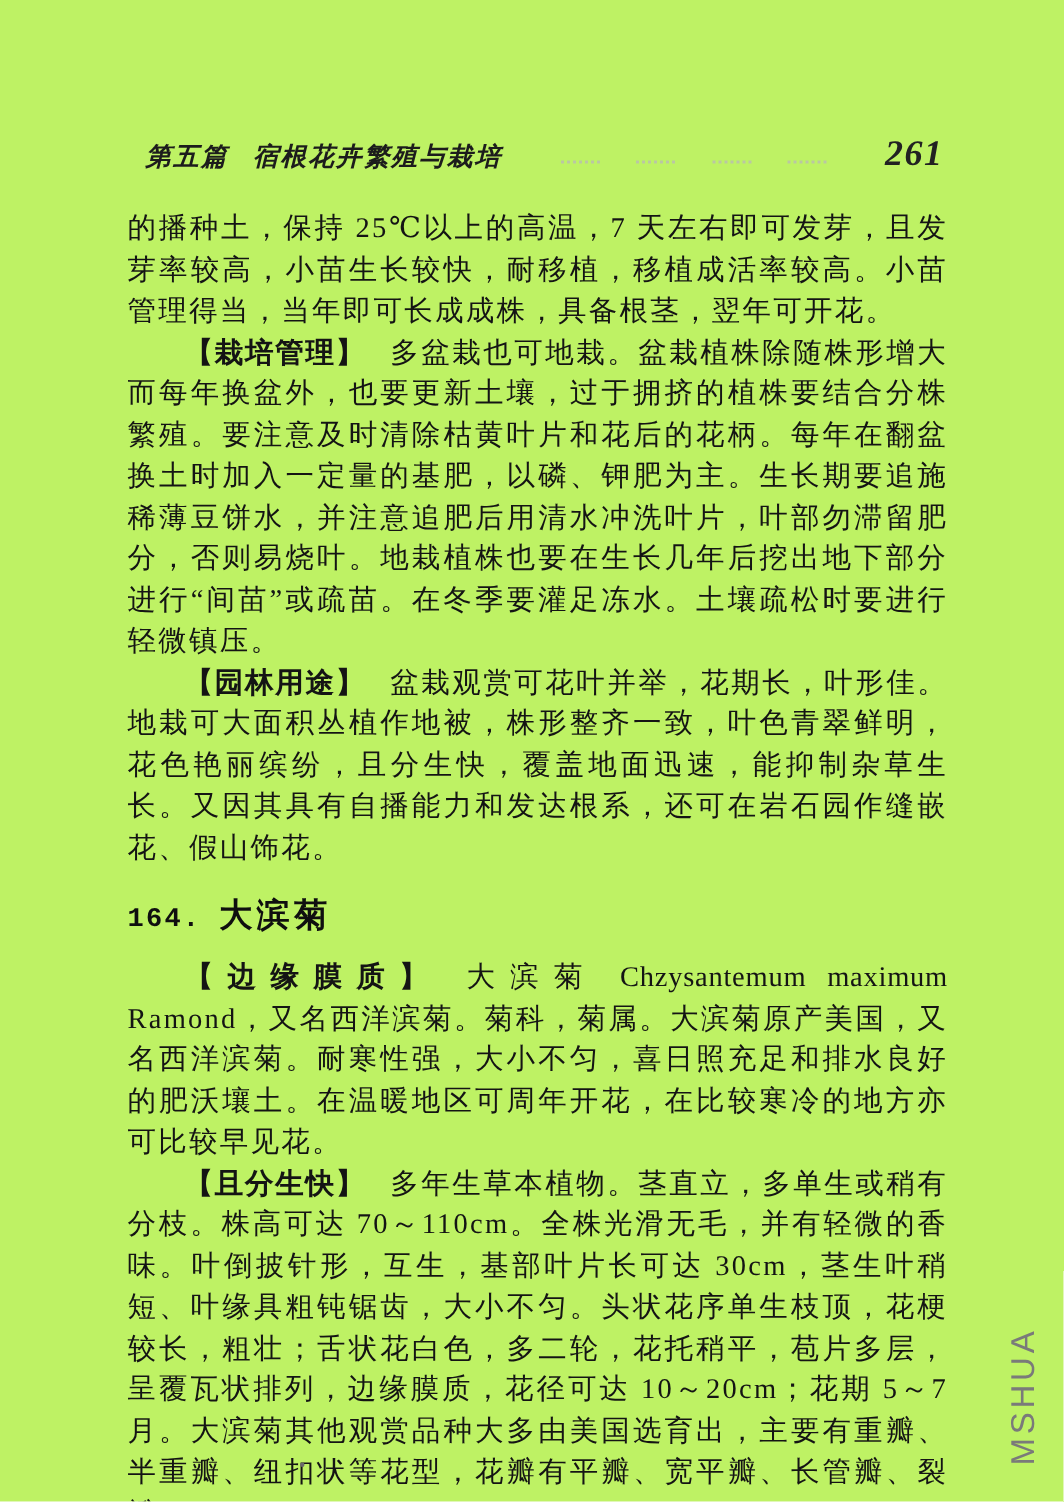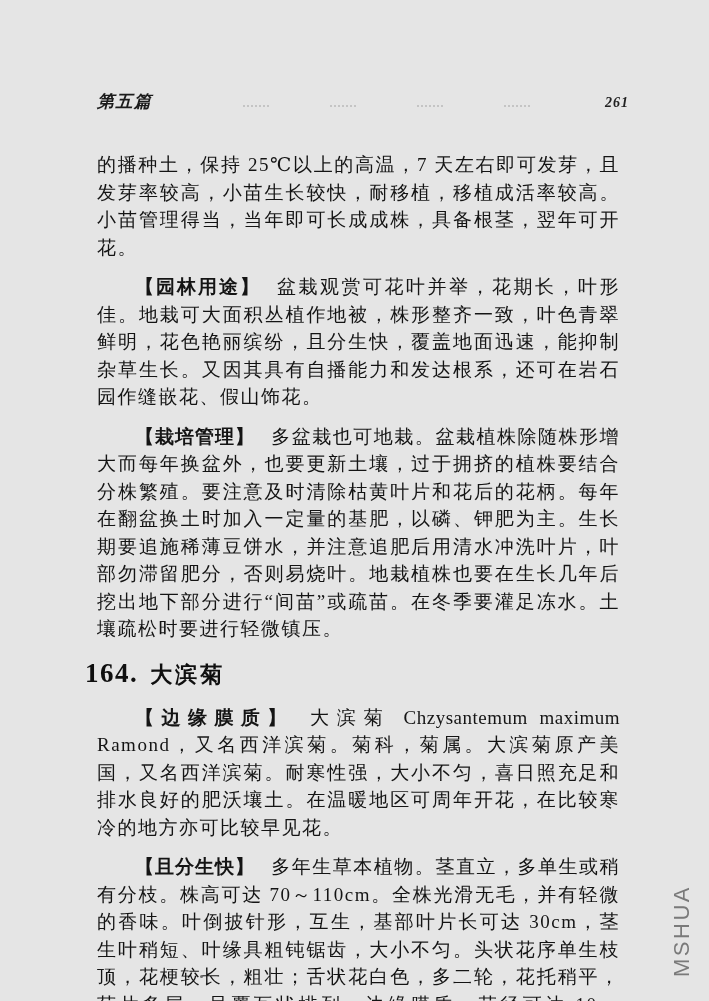--- a/index.html
+++ b/index.html
@@ -4,21 +4,21 @@
 <style>
   html, body {
     margin: 0;
     padding: 0;
     background: #fcfcfc;
   }
   .page {
     position: relative;
     width: 709px;
     height: 1001px;
-    background: #e5e5e5;
+    background: #bef264;
     overflow: hidden;
     color: #161616;
   }
   
   .header {
     position: absolute;
     top: 90px;
     left: 97px;
     width: 532px;
     display: flex;
@@ -42,55 +42,55 @@
     width: 26px;
     height: 3px;
     border-bottom: 2px dotted #b9b9b9;
     opacity: 0.75;
   }
   .hdr-page {
     margin-left: auto;
     font-family: "Liberation Serif", serif;
     font-style: italic;
     font-weight: 600;
-    font-size: 14px;
+    font-size: 24px;
     letter-spacing: 1px;
     color: #222;
   }
   
   .bodytext {
     position: absolute;
     top: 139px;
     left: 85px;
     width: 547px;
     font-family: "Liberation Serif", "DejaVu Serif", serif;
     font-size: 19px;
     line-height: 27.5px;
     letter-spacing: 1.5px;
     text-align: justify;
     color: #141414;
   }
-  .para { margin: 12px; text-indent: 2em; }
+  .para { margin: 0; text-indent: 2em; }
   .para.no-indent { text-indent: 0; }
   .tag {
     font-weight: bold;
     font-family: "Liberation Sans", sans-serif;
     letter-spacing: 1px;
     margin-right: 0.85em;
   }
   .latin { letter-spacing: 0.5px; }
   
   .heading {
     margin: 13px 0 8px 0;
     line-height: 34px;
     text-indent: 0;
     font-weight: bold;
     color: #0f0f0f;
   }
-  .heading .num  { font-family: Liberation Serif, serif; font-size: 27px; }
+  .heading .num  { font-family: Liberation Mono, monospace; font-size: 18px; }
   .heading .name {
     font-family: "Liberation Sans", sans-serif;
     font-size: 22px;
     margin-left: 12px;
     letter-spacing: 3px;
   }
   
   .watermark {
     position: absolute;
     left: 631px;
@@ -115,36 +115,37 @@
     background: #6a6a6a;
   }
 </style>
 </head>
 <body>
 
 <div class="page">
 
   <div class="header">
     <span class="hdr-section">第五篇</span>
+    <span class="hdr-title">宿根花卉繁殖与栽培</span>
     <span class="speck-row">
       <span class="speck"></span>
       <span class="speck"></span>
       <span class="speck"></span>
       <span class="speck"></span>
     </span>
     <span class="hdr-page">261</span>
   </div>
 
   <div class="bodytext">
 
     <p class="para no-indent">的播种土，保持 25℃以上的高温，7 天左右即可发芽，且发芽率较高，小苗生长较快，耐移植，移植成活率较高。小苗管理得当，当年即可长成成株，具备根茎，翌年可开花。</p>
 
+    <p class="para"><span class="tag">【栽培管理】</span><span>多盆栽也可地栽。盆栽植株除随株形增大而每年换盆外，也要更新土壤，过于拥挤的植株要结合分株繁殖。要注意及时清除枯黄叶片和花后的花柄。每年在翻盆换土时加入一定量的基肥，以磷、钾肥为主。生长期要追施稀薄豆饼水，并注意追肥后用清水冲洗叶片，叶部勿滞留肥分，否则易烧叶。地栽植株也要在生长几年后挖出地下部分进行“间苗”或疏苗。在冬季要灌足冻水。土壤疏松时要进行轻微镇压。</span></p>
+
     <p class="para"><span class="tag">【园林用途】</span><span>盆栽观赏可花叶并举，花期长，叶形佳。地栽可大面积丛植作地被，株形整齐一致，叶色青翠鲜明，花色艳丽缤纷，且分生快，覆盖地面迅速，能抑制杂草生长。又因其具有自播能力和发达根系，还可在岩石园作缝嵌花、假山饰花。</span></p>
-
-    <p class="para"><span class="tag">【栽培管理】</span><span>多盆栽也可地栽。盆栽植株除随株形增大而每年换盆外，也要更新土壤，过于拥挤的植株要结合分株繁殖。要注意及时清除枯黄叶片和花后的花柄。每年在翻盆换土时加入一定量的基肥，以磷、钾肥为主。生长期要追施稀薄豆饼水，并注意追肥后用清水冲洗叶片，叶部勿滞留肥分，否则易烧叶。地栽植株也要在生长几年后挖出地下部分进行“间苗”或疏苗。在冬季要灌足冻水。土壤疏松时要进行轻微镇压。</span></p>
 
     <h2 class="heading"><span class="num">164.</span><span class="name">大滨菊</span></h2>
 
     <p class="para"><span class="tag">【边缘膜质】</span><span>大滨菊 </span><span class="latin">Chzysantemum maximum</span><span> Ramond，又名西洋滨菊。菊科，菊属。大滨菊原产美国，又名西洋滨菊。耐寒性强，大小不匀，喜日照充足和排水良好的肥沃壤土。在温暖地区可周年开花，在比较寒冷的地方亦可比较早见花。</span></p>
 
     <p class="para"><span class="tag">【且分生快】</span><span>多年生草本植物。茎直立，多单生或稍有分枝。株高可达 70～110cm。全株光滑无毛，并有轻微的香味。叶倒披针形，互生，基部叶片长可达 30cm，茎生叶稍短、叶缘具粗钝锯齿，大小不匀。头状花序单生枝顶，花梗较长，粗壮；舌状花白色，多二轮，花托稍平，苞片多层，呈覆瓦状排列，边缘膜质，花径可达 10～20cm；花期 5～7 月。大滨菊其他观赏品种大多由美国选育出，主要有重瓣、半重瓣、纽扣状等花型，花瓣有平瓣、宽平瓣、长管瓣、裂瓣。</span></p>
 
   </div>
 
   <div class="watermark">MSHUA</div>

